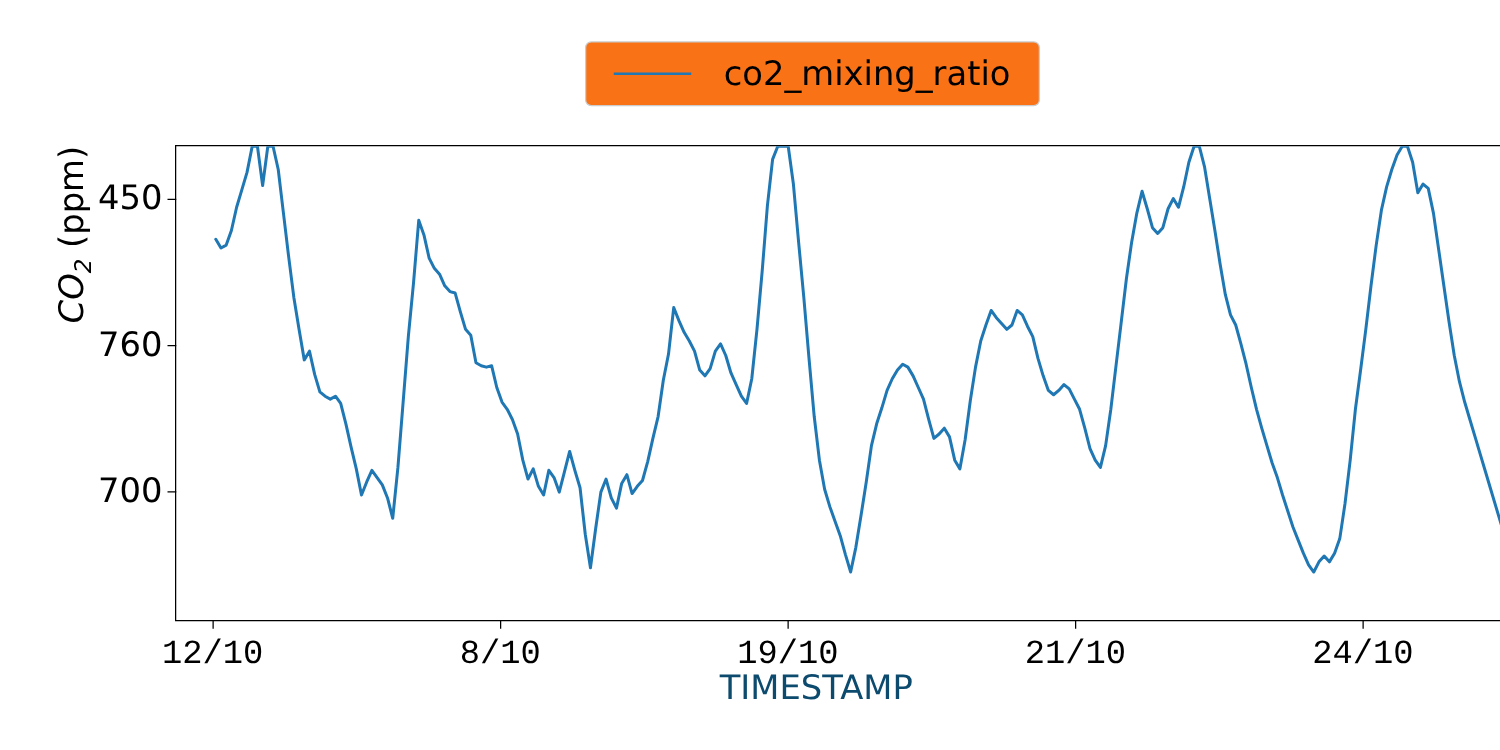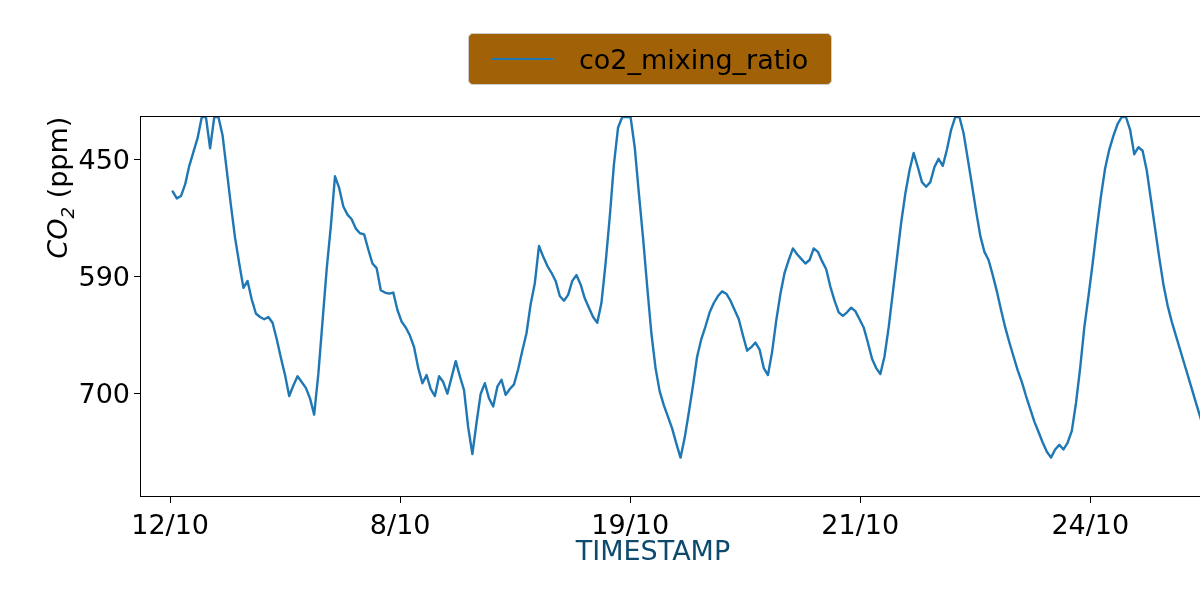--- a/index.html
+++ b/index.html
@@ -32,21 +32,21 @@
     transform:translateY(-50%);
     font-size:27px; color:#000000; white-space:nowrap;
   }
   .xtick-mark {
     position:absolute; top:100%; width:0; height:7px;
     border-left:1.6px solid #000000;
   }
   .xtick-label {
     position:absolute; top:100%; margin-top:13px;
     transform:translateX(-50%);
-    font-size:27px; color:#000000; white-space:nowrap;
+    font-size:27px; color:#000000; white-space:nowrap;font-family:Liberation Mono, monospace;
   }
 
   
   #xlabel {
     position:absolute; left:140px; width:1026px; top:535px;
     text-align:center; font-size:27px; color:#0c4a6e;
   }
   #ylabel {
     position:absolute;
     left:-150px; top:170px; width:420px;
@@ -58,21 +58,21 @@
   }
   #ylabel .ital { font-style:italic; }
   #ylabel sub { font-size:0.68em; }
 
   
   #legend {
     position:absolute; left:468px; top:33px;
     width:364px; height:52px;
     box-sizing:border-box;
     border:1px solid #cccccc; border-radius:5px;
-    background:#a16207;
+    background:#f97316;
     display:flex; align-items:center;
   }
   #legend-line {
     width:62px; height:0;
     border-top:2.4px solid #1f77b4;
     margin-left:22px;
   }
   #legend-text {
     margin-left:26px;
     font-size:27px; color:#000000; white-space:nowrap;
@@ -87,21 +87,21 @@
     <svg id="plot-svg" viewBox="0 0 1026 381" preserveAspectRatio="none">
       <g>
         <polyline id="series-path" fill="none" stroke="#1f77b4" stroke-width="2.4" stroke-linejoin="round" stroke-linecap="round" vector-effect="non-scaling-stroke" points="29.14,74.80 32.97,81.81 36.81,79.47 40.64,67.79 44.48,49.09 48.31,35.06 52.14,21.04 55.98,0.00 59.81,0.00 63.65,31.56 67.48,0.00 71.31,0.00 75.15,18.70 78.98,53.76 82.82,88.82 86.65,121.55 90.48,147.26 94.32,171.80 98.15,164.79 101.99,183.49 105.82,197.51 109.65,201.02 113.49,203.36 117.32,201.02 121.16,206.86 124.99,223.22 128.83,241.92 132.66,259.45 136.49,280.49 140.33,269.97 144.16,260.62 148.00,266.47 151.83,272.31 155.66,282.83 159.50,299.19 163.33,258.29 167.17,205.69 171.00,153.10 174.83,109.86 178.67,59.60 182.50,71.29 186.34,89.99 190.17,98.17 194.00,102.85 197.84,112.20 201.67,116.87 205.51,118.04 209.34,133.23 213.17,147.26 217.01,151.93 220.84,174.14 224.68,176.48 228.51,177.64 232.35,176.48 236.18,194.01 240.01,205.69 243.85,211.54 247.68,219.72 251.52,231.40 255.35,252.44 259.18,267.63 263.02,259.45 266.85,273.48 270.69,280.49 274.52,260.62 278.35,266.47 282.19,278.15 286.02,261.79 289.86,245.43 293.69,260.62 297.52,274.65 301.36,312.05 305.19,338.93 309.03,307.37 312.86,278.15 316.70,267.63 320.53,282.83 324.36,291.01 328.20,271.14 332.03,264.13 335.87,279.32 339.70,273.48 343.53,268.80 347.37,253.61 351.20,234.91 355.04,217.38 358.87,188.16 362.70,167.13 366.54,129.73 370.37,140.25 374.21,149.60 378.04,156.61 381.87,164.79 385.71,179.98 389.54,184.66 393.38,178.81 397.21,164.79 401.04,158.94 404.88,168.29 408.71,182.32 412.55,191.67 416.38,201.02 420.22,206.86 424.05,186.99 427.88,147.26 431.72,100.51 435.55,47.92 439.39,10.52 443.22,0.00 447.05,0.00 450.89,0.00 454.72,30.39 458.56,77.13 462.39,121.55 466.22,170.63 470.06,217.38 473.89,252.44 477.73,275.82 481.56,289.84 485.39,301.53 489.23,313.21 493.06,328.41 496.90,342.43 500.73,322.56 504.57,296.85 508.40,269.97 512.23,240.75 516.07,223.22 519.90,210.37 523.74,196.34 527.57,186.99 531.40,179.98 535.24,175.31 539.07,177.64 542.91,184.66 546.74,194.01 550.57,203.36 554.41,219.72 558.24,234.91 562.08,231.40 565.91,226.73 569.74,233.74 573.58,252.44 577.41,259.45 581.25,236.08 585.08,204.52 588.91,177.64 592.75,156.61 596.58,143.75 600.42,132.06 604.25,137.91 608.09,142.58 611.92,147.26 615.75,143.75 619.59,132.06 623.42,135.57 627.26,144.92 631.09,153.10 634.92,170.63 638.76,184.66 642.59,196.34 646.43,199.85 650.26,196.34 654.09,191.67 657.93,195.17 661.76,203.36 665.60,211.54 669.43,226.73 673.26,243.09 677.10,252.44 680.93,258.29 684.77,240.75 688.60,211.54 692.43,176.48 696.27,141.41 700.10,106.35 703.94,77.13 707.77,53.76 711.61,36.23 715.44,50.25 719.27,65.45 723.11,70.12 726.94,65.45 730.78,50.25 734.61,42.07 738.44,49.09 742.28,32.72 746.11,12.86 749.95,0.00 753.78,0.00 757.61,16.36 761.45,42.07 765.28,67.79 769.12,94.67 772.95,119.21 776.78,135.57 780.62,143.75 784.45,158.94 788.29,175.31 792.12,194.01 795.96,211.54 799.79,226.73 803.62,240.75 807.46,254.78 811.29,266.47 815.13,280.49 818.96,293.35 822.79,306.20 826.63,316.72 830.46,327.24 834.30,336.59 838.13,342.43 841.96,334.25 845.80,329.58 849.63,334.25 853.47,327.24 857.30,315.55 861.13,287.50 864.97,252.44 868.80,211.54 872.64,179.98 876.47,147.26 880.30,112.20 884.14,79.47 887.97,51.42 891.81,32.72 895.64,18.70 899.48,7.01 903.31,0.00 907.14,0.00 910.98,12.86 914.81,37.40 918.65,30.39 922.48,33.89 926.31,53.76 930.15,82.98 933.98,112.20 937.82,141.41 941.65,168.29 945.48,189.33 949.32,205.69 953.15,219.72 956.99,233.74 960.82,247.77 964.65,261.79 968.49,275.82 972.32,289.84 976.16,303.87 979.99,315.55 983.83,324.90 987.66,334.25 991.49,341.26 995.33,345.94 999.16,348.28 1003.00,351.78 1006.83,355.29"></polyline>
       </g>
     </svg>
 
     <div class="ytick-mark" style="top: 42.07px;"></div>
     <div class="ytick-label" style="top: 42.07px;">450</div>
 
     <div class="ytick-mark" style="top: 158.94px;"></div>
-    <div class="ytick-label" style="top: 158.94px;">590</div>
+    <div class="ytick-label" style="top: 158.94px;">760</div>
 
     <div class="ytick-mark" style="top: 275.82px;"></div>
     <div class="ytick-label" style="top: 275.82px;">700</div>
 
     <div class="xtick-mark" style="left: 29.14px;"></div>
     <div class="xtick-label" style="left: 29.14px;">12/10</div>
 
     <div class="xtick-mark" style="left: 259.18px;"></div>
     <div class="xtick-label" style="left: 259.18px;">8/10</div>
 

